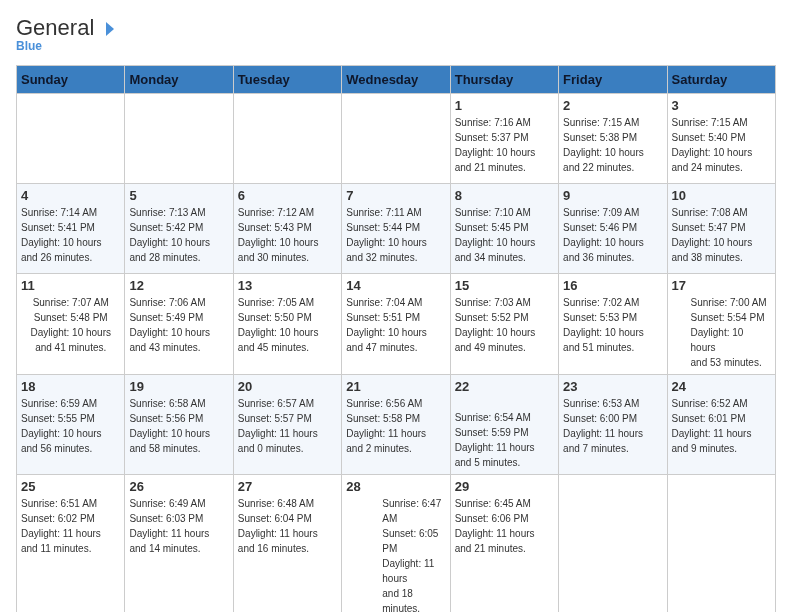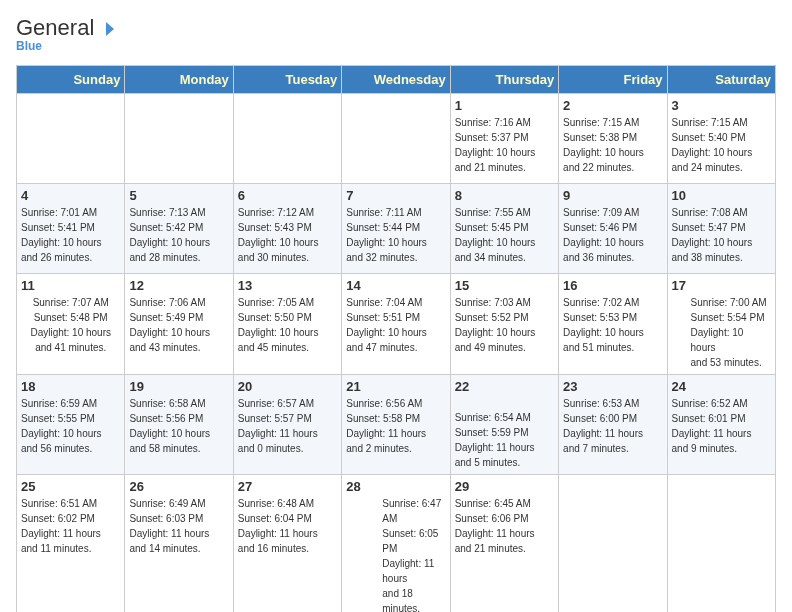--- a/index.html
+++ b/index.html
@@ -33,25 +33,25 @@
       font-size: 15px;
       color: #555;
     }
     table {
       width: 100%;
       border-collapse: collapse;
       table-layout: fixed;
     }
     th {
       background-color: #3a7ec0;
-      color: #fef9c3;
+      color: #0f172a;
       font-size: 13px;
       font-weight: bold;
       padding: 6px 4px;
-      text-align: right;
+      text-align: left;
       border: 1px solid #ccc;
     }
     td {
       border: 1px solid #ccc;
       vertical-align: top;
       padding: 4px;
       font-size: 10.5px;
       color: #333;
       height: 90px;
     }
@@ -126,21 +126,21 @@
           <span class="day-num">3</span>
           <div class="day-info" style="white-space: pre-line;">Sunrise: 7:15 AM
 Sunset: 5:40 PM
 Daylight: 10 hours
 and 24 minutes.</div>
         </td>
       </tr>
       <tr class="row-even">
         <td>
           <span class="day-num">4</span>
-          <div class="day-info" style="white-space: pre-line;">Sunrise: 7:01 AM
+          <div class="day-info" style="white-space: pre-line;">Sunrise: 7:14 AM
 Sunset: 5:41 PM
 Daylight: 10 hours
 and 26 minutes.</div>
         </td>
         <td>
           <span class="day-num">5</span>
           <div class="day-info" style="white-space: pre-line;">Sunrise: 7:13 AM
 Sunset: 5:42 PM
 Daylight: 10 hours
 and 28 minutes.</div>
@@ -154,21 +154,21 @@
         </td>
         <td>
           <span class="day-num">7</span>
           <div class="day-info" style="white-space: pre-line;">Sunrise: 7:11 AM
 Sunset: 5:44 PM
 Daylight: 10 hours
 and 32 minutes.</div>
         </td>
         <td>
           <span class="day-num">8</span>
-          <div class="day-info" style="white-space: pre-line;">Sunrise: 7:55 AM
+          <div class="day-info" style="white-space: pre-line;">Sunrise: 7:10 AM
 Sunset: 5:45 PM
 Daylight: 10 hours
 and 34 minutes.</div>
         </td>
         <td>
           <span class="day-num">9</span>
           <div class="day-info" style="white-space: pre-line;">Sunrise: 7:09 AM
 Sunset: 5:46 PM
 Daylight: 10 hours
 and 36 minutes.</div>

